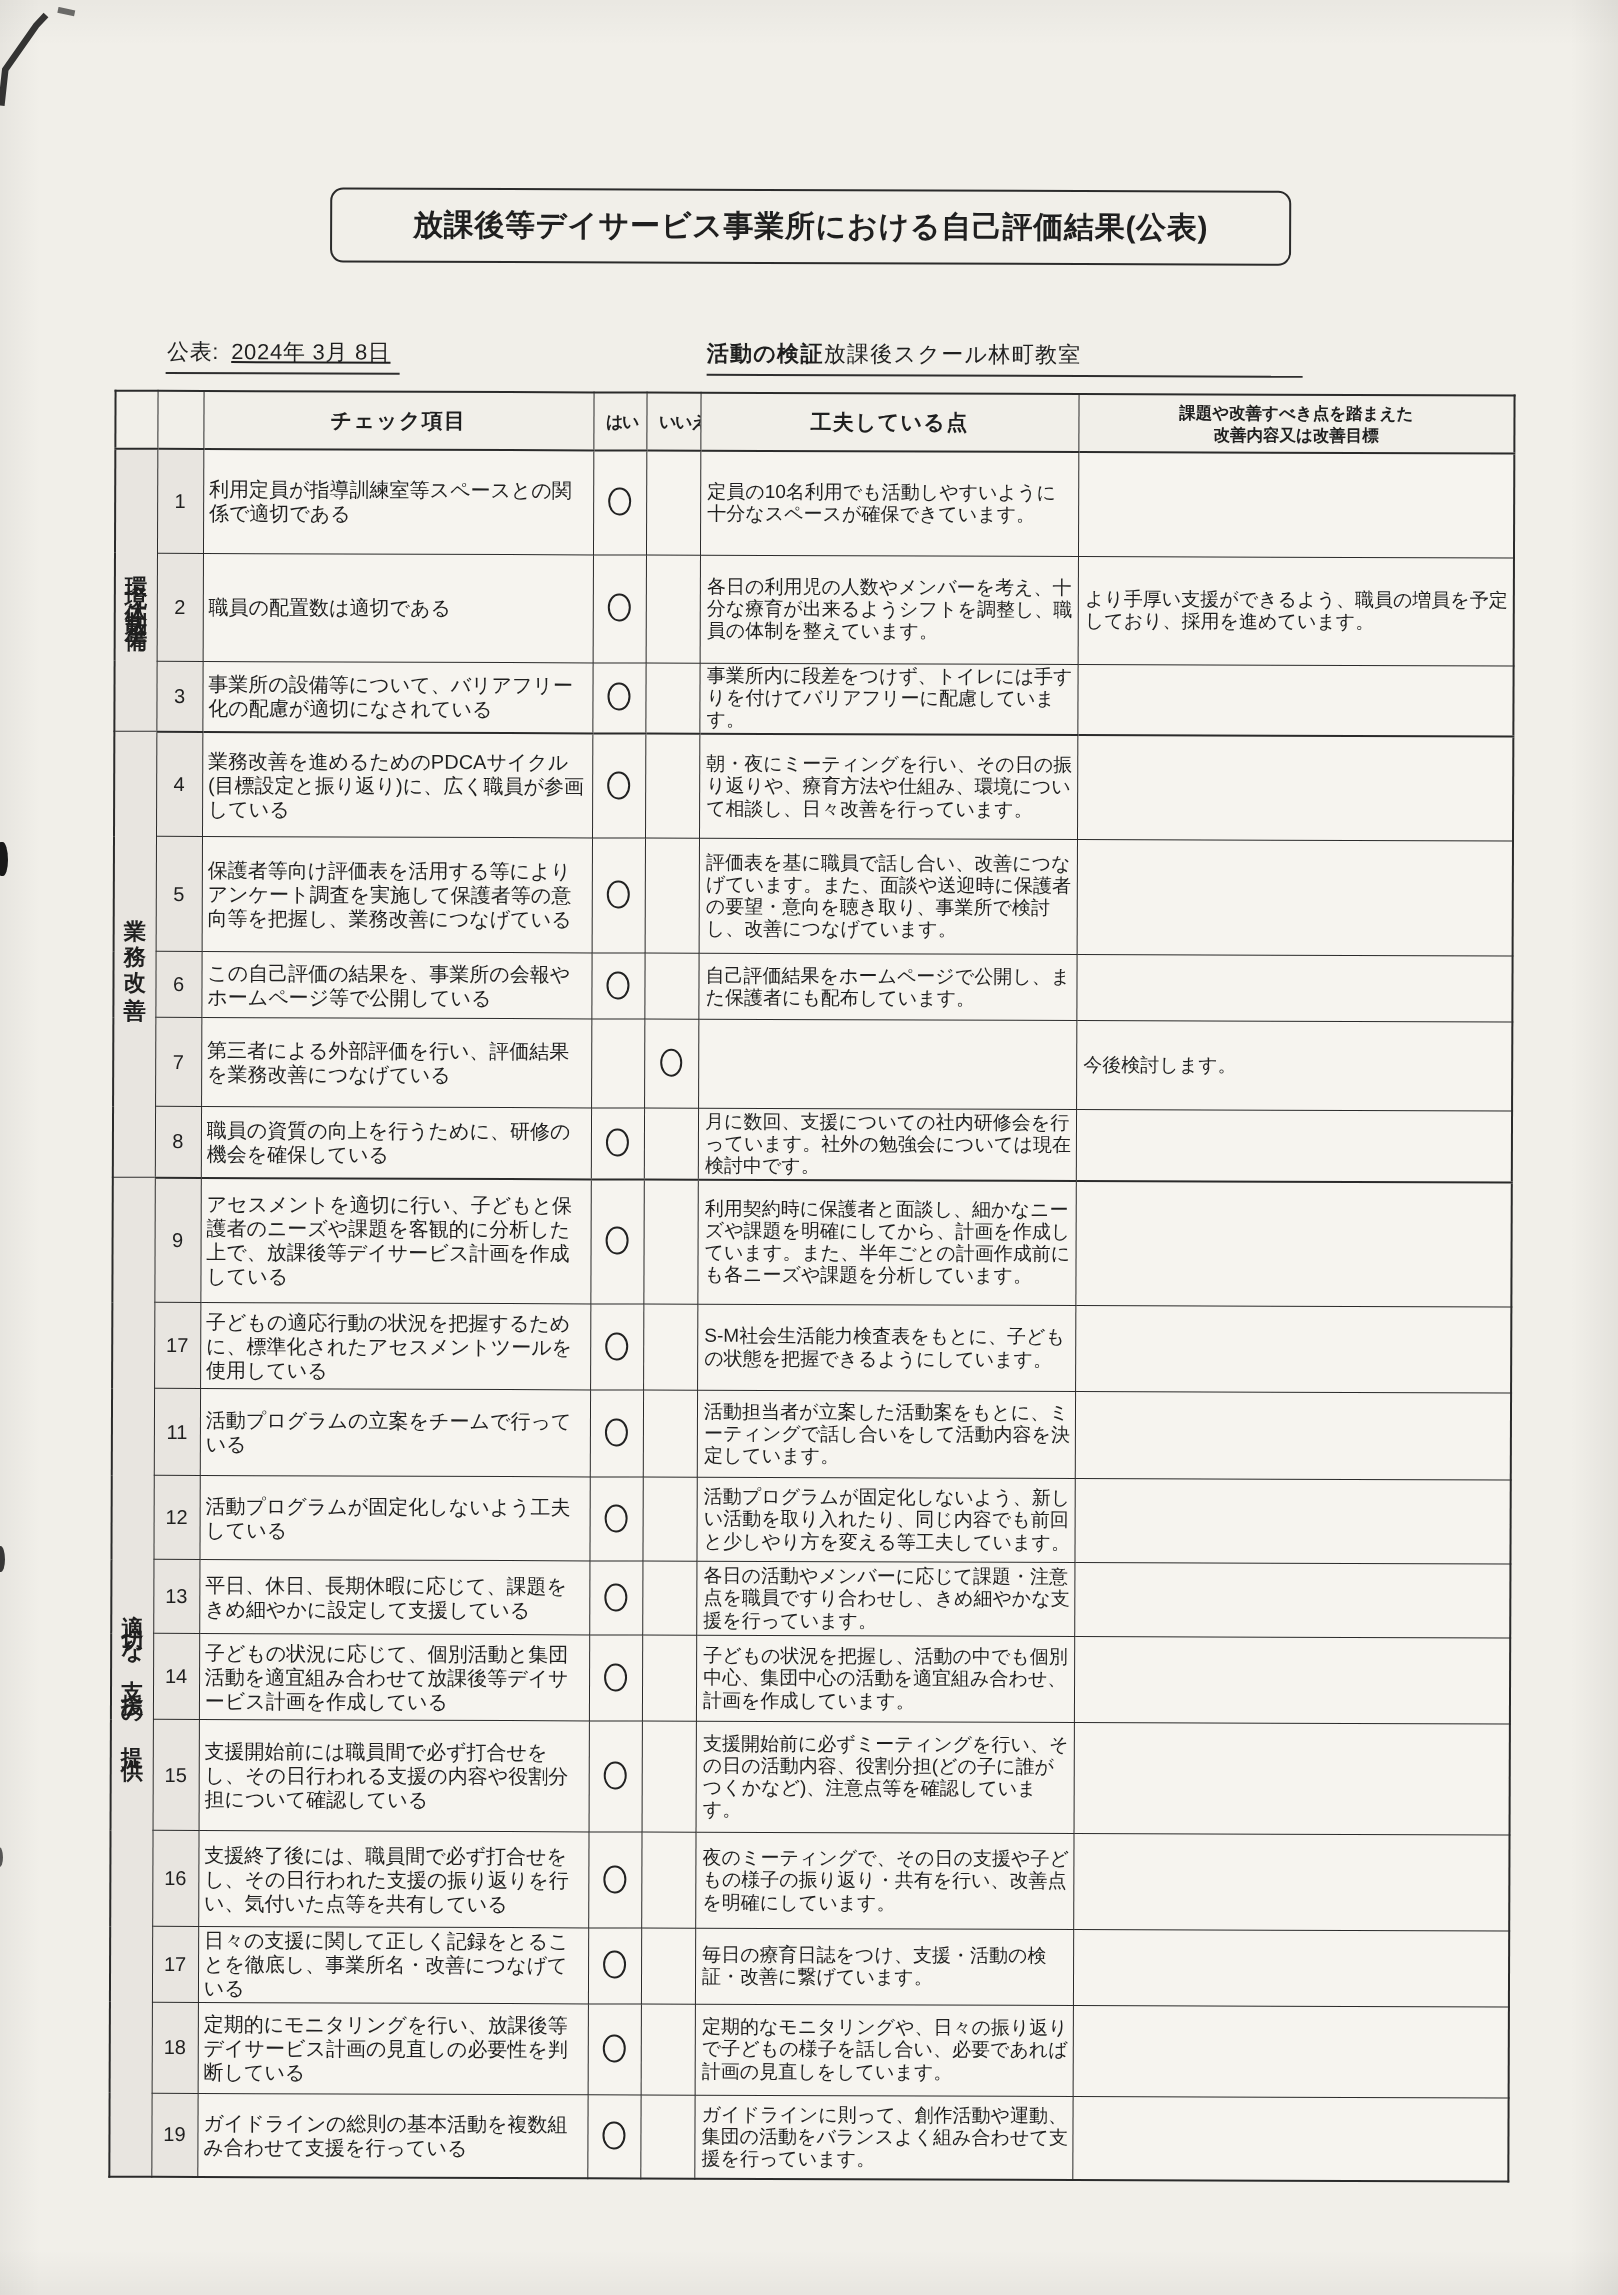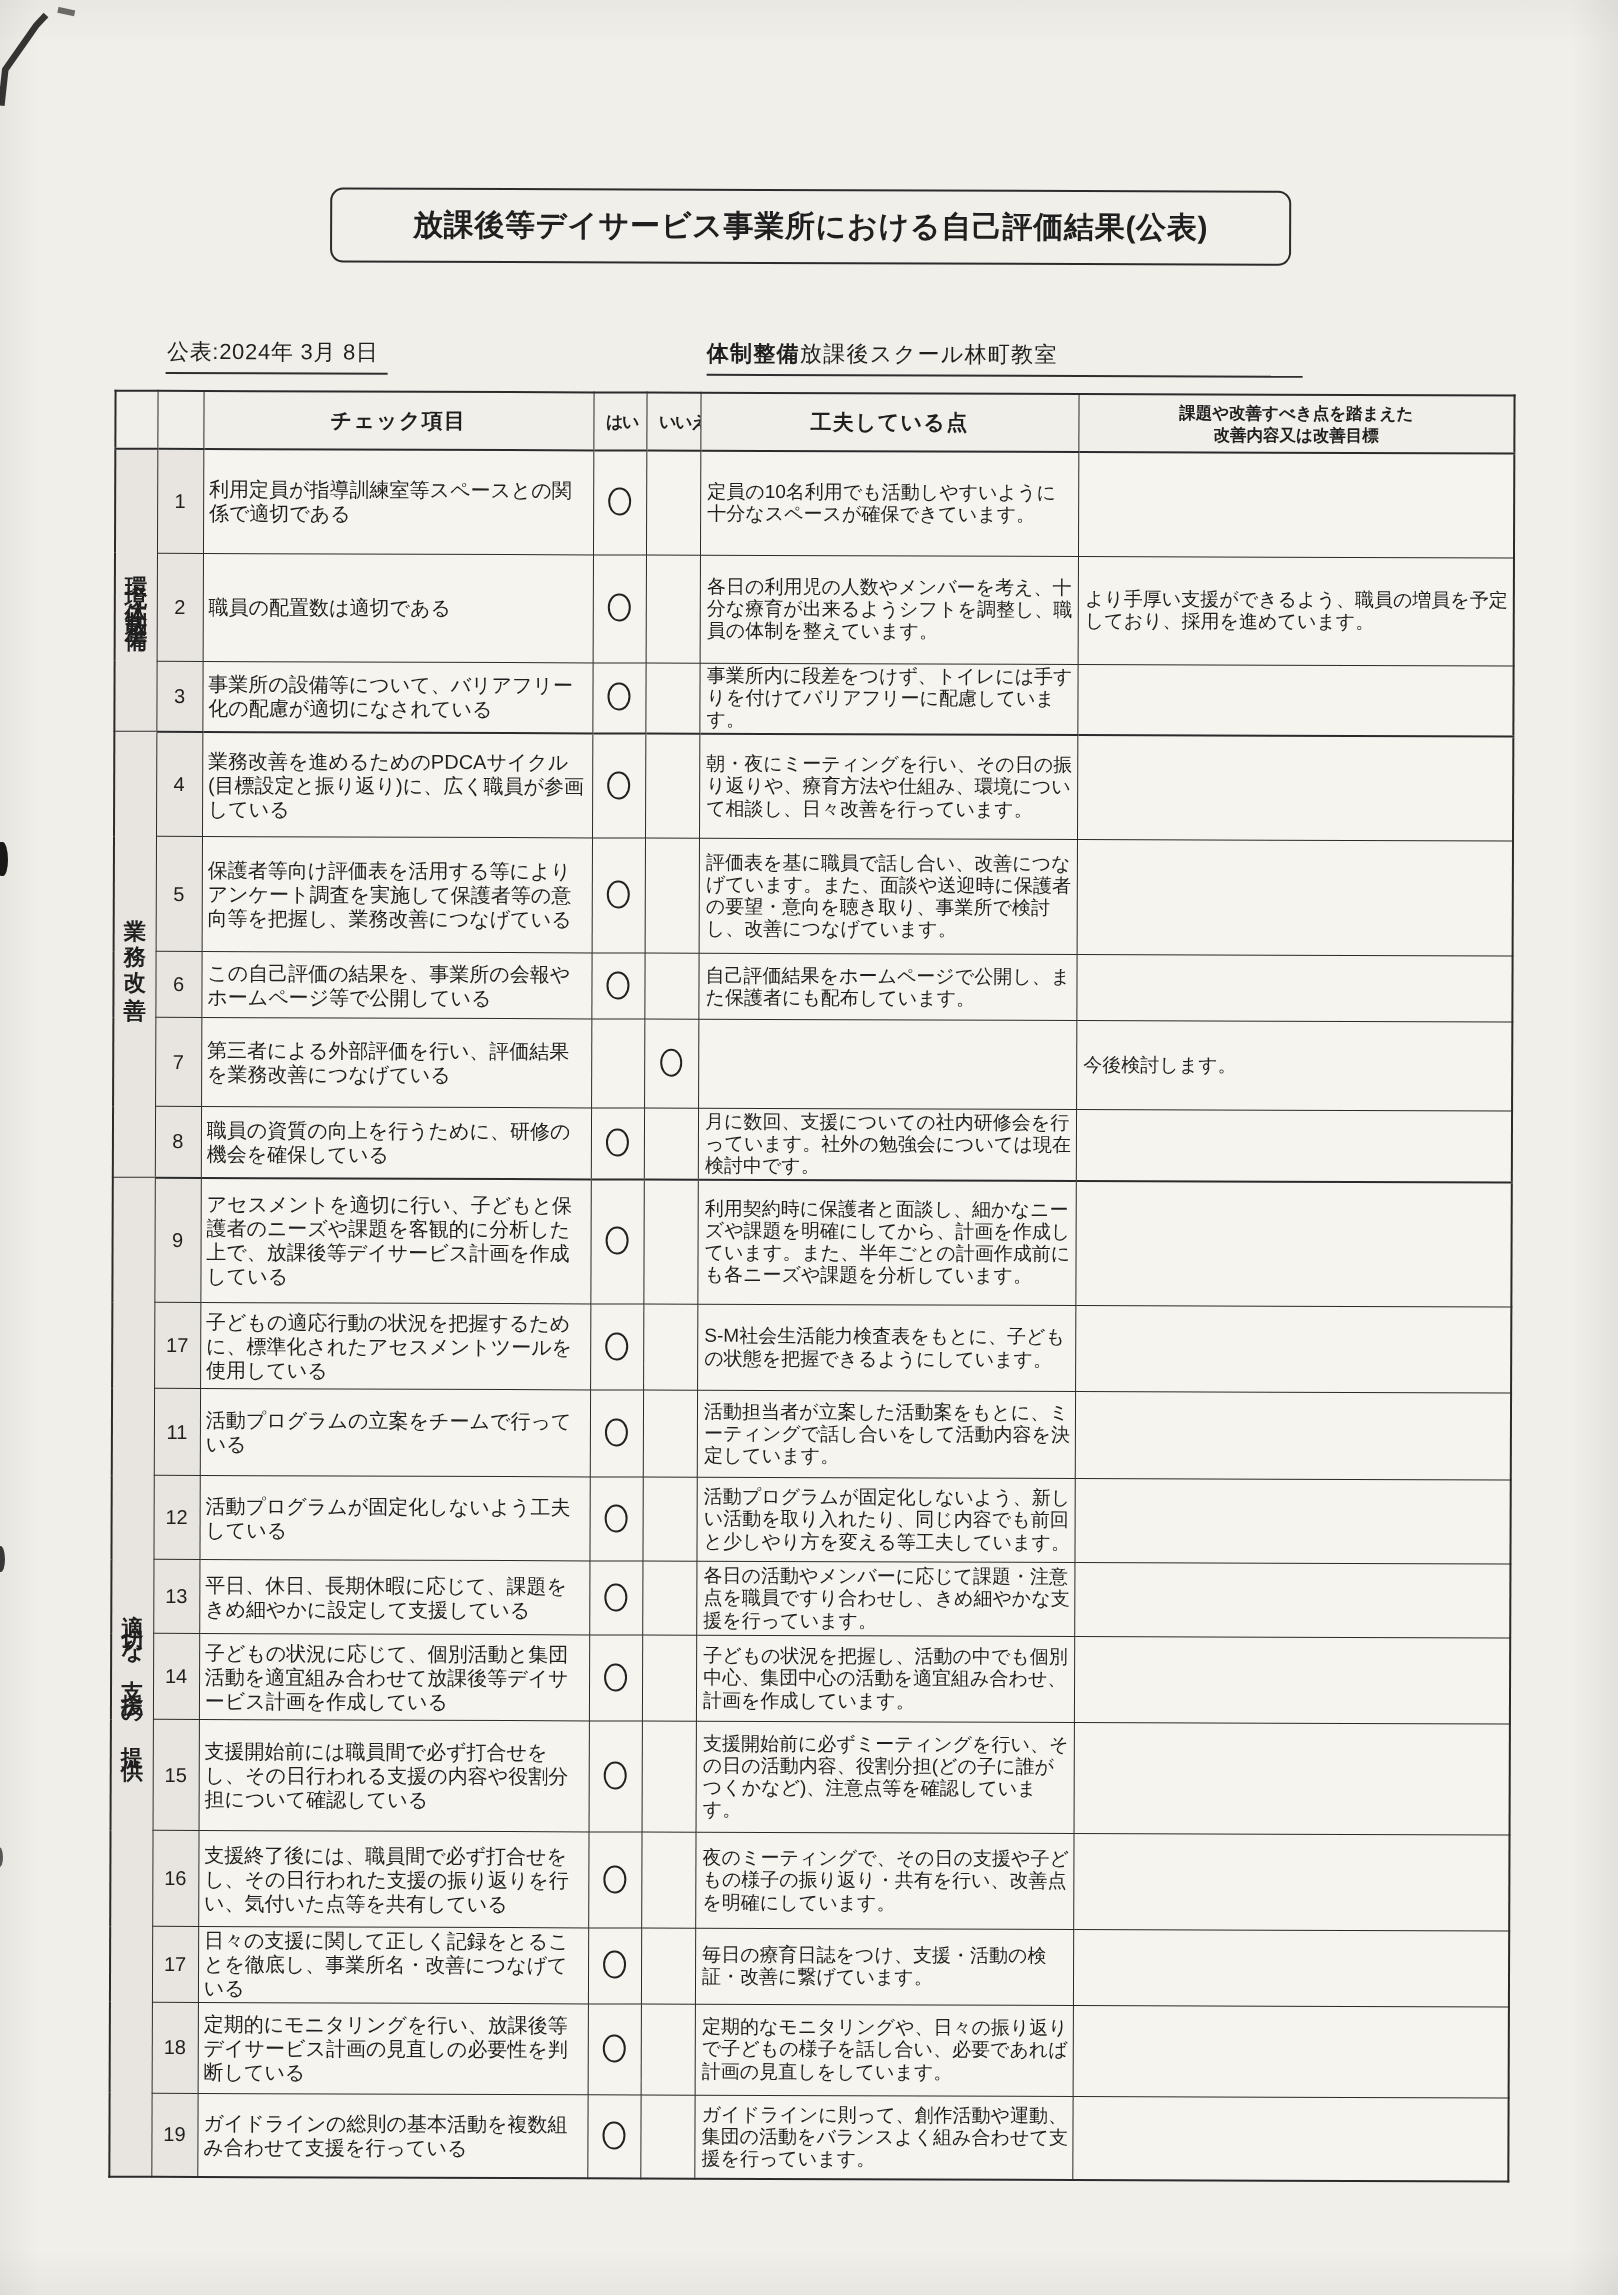--- a/index.html
+++ b/index.html
@@ -23,21 +23,21 @@
     position:absolute;left:330px;top:187px;width:957px;height:71px;
     border:2.6px solid var(--line);border-radius:13px;
     display:flex;align-items:center;justify-content:center;
     background:transparent;
   }
   .title-box span{font-size:30px;font-weight:bold;letter-spacing:0.7px;}
   .meta-pub{
     position:absolute;left:166px;top:337px;padding:0 9.2px 5.3px 1.3px;
     border-bottom:2px solid #2e2e2e;font-size:22px;letter-spacing:0.7px;
   }
-  .meta-pub .date{}
+  .meta-pub .date{margin-left:12px;text-decoration:underline;}
   .meta-office{
     position:absolute;left:707px;top:337px;width:596px;padding-bottom:5.3px;
     border-bottom:2px solid #2e2e2e;font-size:22px;
   }
   .meta-office .name{letter-spacing:1.3px;}
   .meta-office .lbl{font-weight:bold;letter-spacing:1.3px;}
 
   
   table.eval{
     position:absolute;left:115px;top:390px;width:1398px;
@@ -98,21 +98,21 @@
 
     <div class="title-box">
       <span>放課後等デイサービス事業所における自己評価結果(公表)</span>
     </div>
 
     <div class="meta-pub">
       <span>公表:</span><span class="date">2024年 3月 8日</span>
     </div>
 
     <div class="meta-office">
-      <span class="lbl">体制整備</span><span class="name">放課後スクール林町教室</span>
+      <span class="lbl">活動の検証</span><span class="name">放課後スクール林町教室</span>
     </div>
 
     <table class="eval">
       <colgroup>
         <col style="width:42px">
           <col style="width:46px">
           <col style="width:390px">
         <col style="width:53px">
           <col style="width:54px">
           <col style="width:378px">

